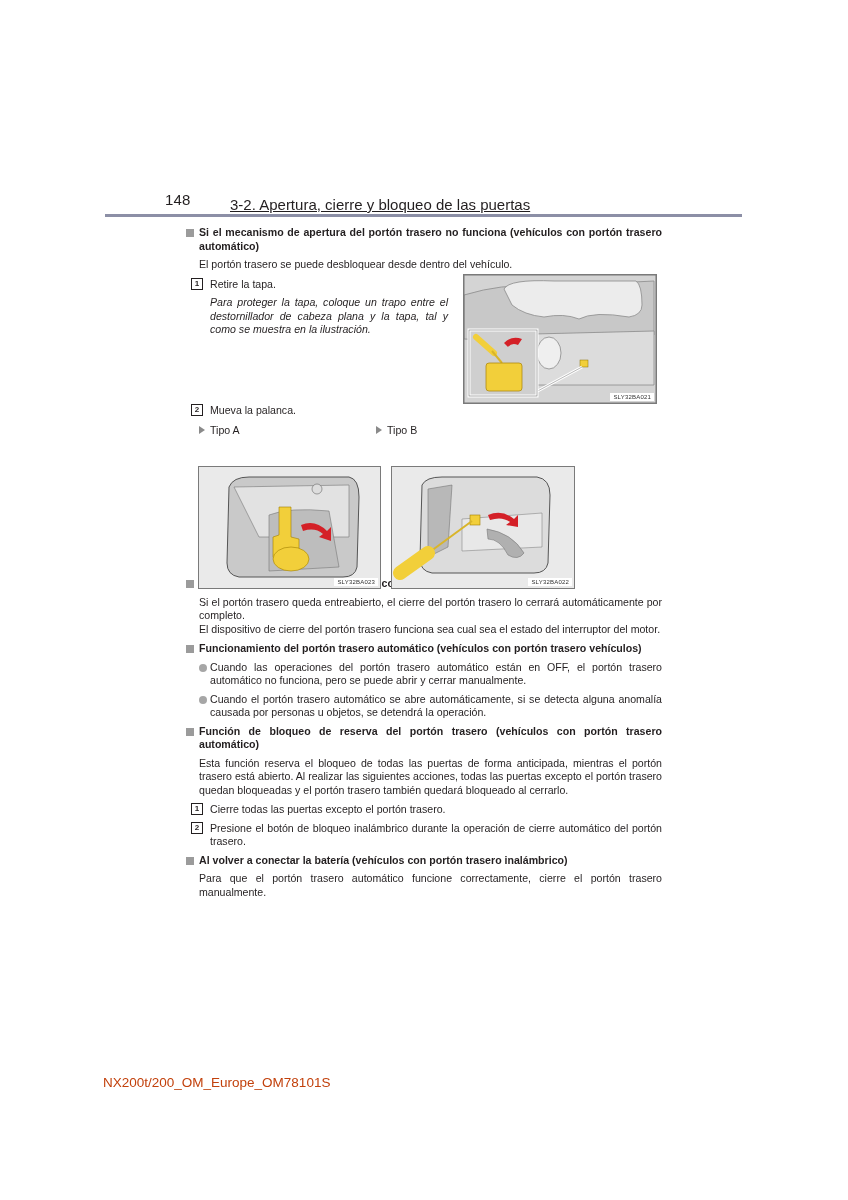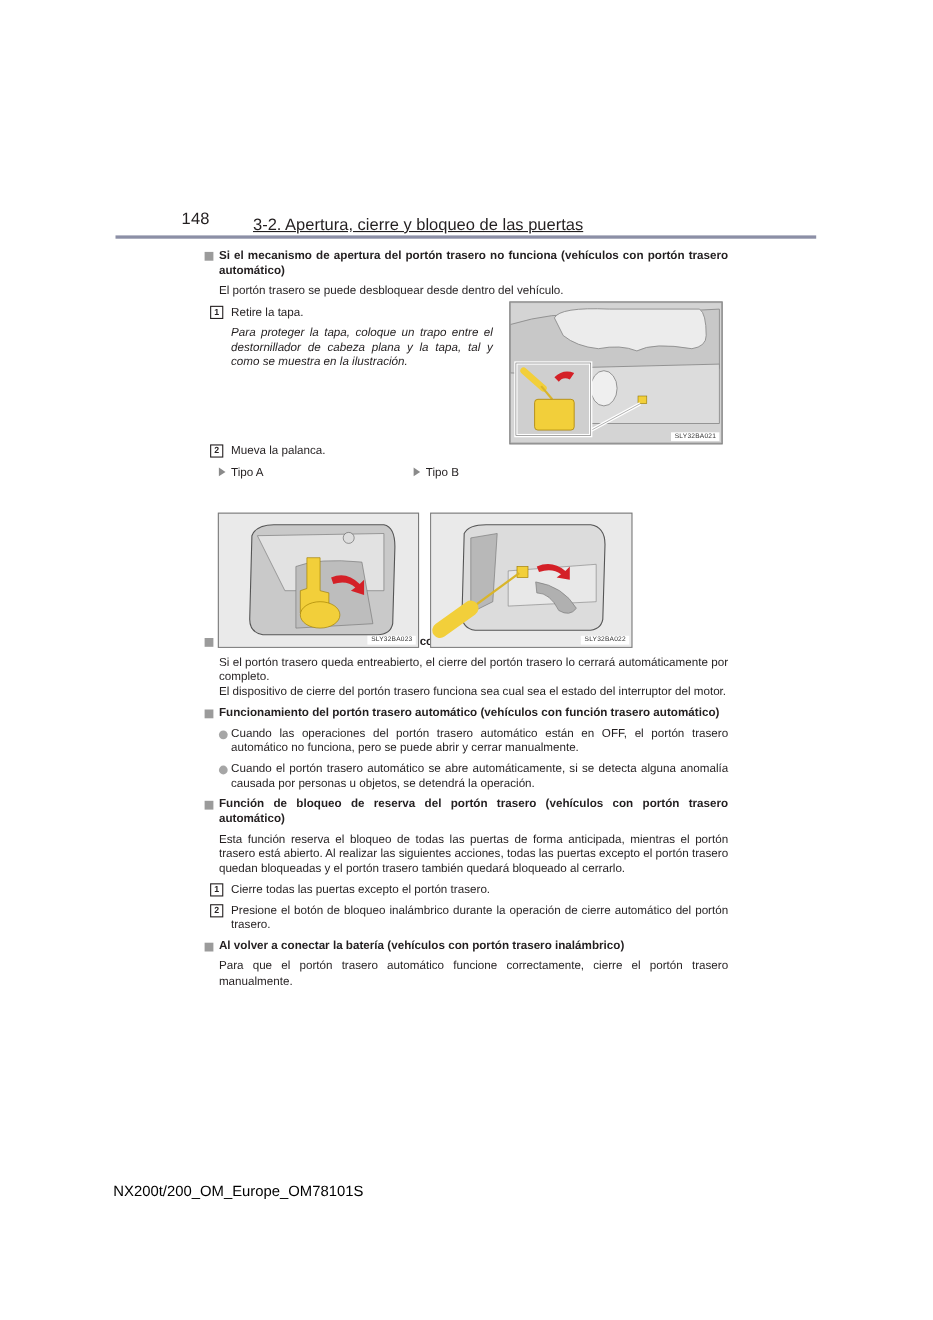--- a/index.html
+++ b/index.html
@@ -25,21 +25,21 @@
   .bullet { position: relative; padding-left: 24px; text-align: justify; margin-bottom: 5px; }
   .bullet .dot { position: absolute; left: 13px; top: 3px; width: 8px; height: 8px; border-radius: 50%; background: #a6a6a6; }
 
   .type-label { font-size: 10.6px; }
   .type-label .tri { display: inline-block; width: 0; height: 0; border-left: 6px solid #8a8a8a;
                      border-top: 4px solid transparent; border-bottom: 4px solid transparent; margin-right: 5px; vertical-align: 0px; }
 
   .fig { position: absolute; border: 1px solid #7a7a7a; background: #e6e6e6; overflow: hidden; }
   .fig .code { position: absolute; right: 2px; bottom: 2px; font-size: 6px; background: #fff; padding: 1px 3px; color: #333; letter-spacing: 0.2px; }
 
-  .footer { position: absolute; left: 103px; top: 1075px; font-size: 13.5px; color: #000000; }
+  .footer { position: absolute; left: 103px; top: 1075px; font-size: 13.5px; color: #c2410c; }
 </style>
 </head>
 <body>
 
 <div class="page-number">148</div>
 <div class="section-title">3-2. Apertura, cierre y bloqueo de las puertas</div>
 <div class="header-rule"></div>
 
 <div class="content">
 
@@ -75,21 +75,21 @@
 
   <div class="heading">
     <span class="sq"></span>
     <span>Cierre del portón trasero (vehículos con portón trasero automático)</span>
   </div>
   <div class="para" style="margin-bottom:0">Si el portón trasero queda entreabierto, el cierre del portón trasero lo cerrará automáticamente por completo.</div>
   <div class="para">El dispositivo de cierre del portón trasero funciona sea cual sea el estado del interruptor del motor.</div>
 
   <div class="heading">
     <span class="sq"></span>
-    <span>Funcionamiento del portón trasero automático (vehículos con función trasero automático)</span>
+    <span>Funcionamiento del portón trasero automático (vehículos con portón trasero vehículos)</span>
   </div>
   <div class="bullet">
     <span class="dot"></span>
     <span>Cuando las operaciones del portón trasero automático están en OFF, el portón trasero automático no funciona, pero se puede abrir y cerrar manualmente.</span>
   </div>
   <div class="bullet">
     <span class="dot"></span>
     <span>Cuando el portón trasero automático se abre automáticamente, si se detecta alguna anomalía causada por personas u objetos, se detendrá la operación.</span>
   </div>
 

